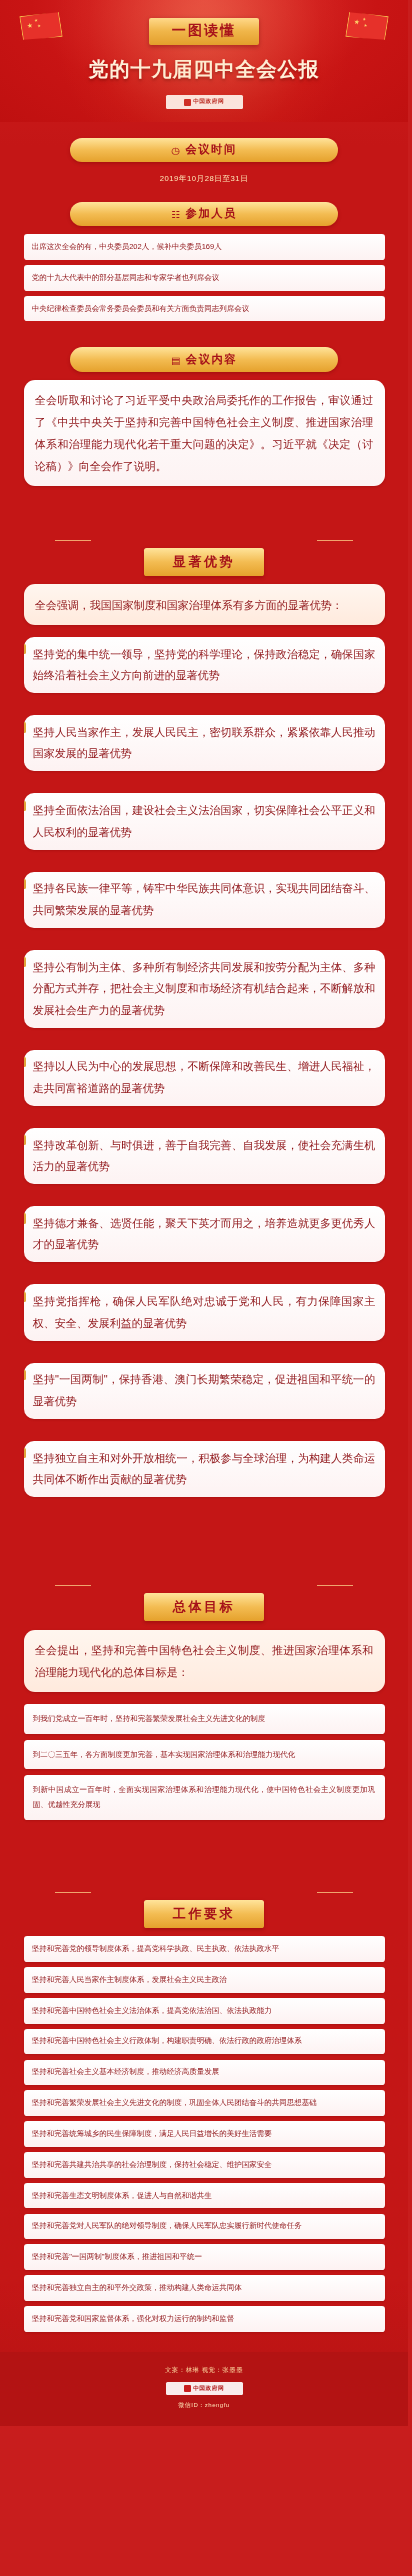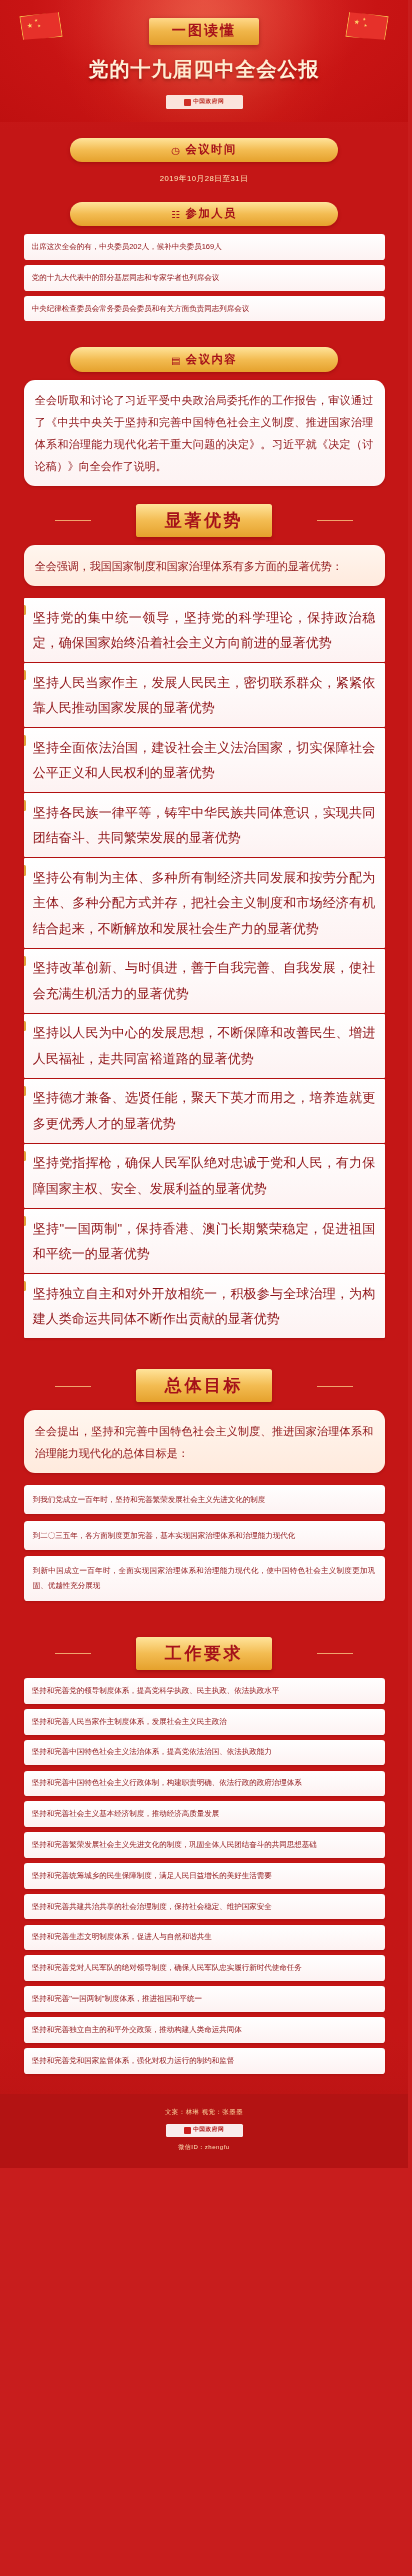--- a/index.html
+++ b/index.html
@@ -115,26 +115,27 @@
   .sec-title-wide {
     margin: 17.5px auto 8.2px;
     width: 309px;
     text-align: center;
     position: relative;
   }
   .sec-title-wide .txt {
     display: inline-block;
     background: linear-gradient(180deg, #ffe49b 0%, #f3bc52 50%, #e5a12c 100%);
     color: #a6121a;
-    font-size: 17px;
+    font-size: 13px;
     font-weight: bold;
     letter-spacing: 2.6px;
     padding: 5.2px 29px;
     border-radius: 2.6px;
     box-shadow: 0 1.5px 3.6px rgba(100,0,0,0.3);
+    margin-top: 44px;
   }
   .sec-title-wide::before,
   .sec-title-wide::after {
     content: "";
     position: absolute;
     top: 50%;
     width: 36px; height: 1px;
     background: rgba(255,214,140,0.75);
   }
   .sec-title-wide::before { left: 5.2px; }
@@ -166,25 +167,25 @@
   }
   .card.red {
     background: linear-gradient(180deg, #fff6ef 0%, #ffeadd 100%);
   }
   .card p { margin-bottom: 3.1px; }
   .card p:last-child { margin-bottom: 0; }
 
   .bullet-list { width: 361px; margin: 0 auto; }
   .bullet-item {
     background: linear-gradient(180deg, #ffffff 0%, #fdf2f2 100%);
-    border-radius: 1px;
+    border-radius: 10px;
     padding: 6.7px 9.3px 6.7px 9.3px;
-    margin-bottom: 1px;
-    color: #8e1216;
-    font-size: 13px;
+    margin-bottom: 22px;
+    color: #8e1216;
+    font-size: 11px;
     line-height: 1.95;
     text-align: justify;
     box-shadow: 0 1px 2.1px rgba(90,0,0,0.2);
     position: relative;
   }
   .bullet-item::before {
     content: "";
     position: absolute;
     left: 0; top: 7.2px;
     width: 2.1px; height: 10.3px;
@@ -316,22 +317,22 @@
   </div>
   <div class="card red">
     <p>全会强调，我国国家制度和国家治理体系有多方面的显著优势：</p>
   </div>
   <div class="bullet-list">
     <div class="bullet-item">坚持党的集中统一领导，坚持党的科学理论，保持政治稳定，确保国家始终沿着社会主义方向前进的显著优势</div>
     <div class="bullet-item">坚持人民当家作主，发展人民民主，密切联系群众，紧紧依靠人民推动国家发展的显著优势</div>
     <div class="bullet-item">坚持全面依法治国，建设社会主义法治国家，切实保障社会公平正义和人民权利的显著优势</div>
     <div class="bullet-item">坚持各民族一律平等，铸牢中华民族共同体意识，实现共同团结奋斗、共同繁荣发展的显著优势</div>
     <div class="bullet-item">坚持公有制为主体、多种所有制经济共同发展和按劳分配为主体、多种分配方式并存，把社会主义制度和市场经济有机结合起来，不断解放和发展社会生产力的显著优势</div>
+    <div class="bullet-item">坚持以人民为中心的发展思想，不断保障和改善民生、增进人民福祉，走共同富裕道路的显著优势</div>
     <div class="bullet-item">坚持改革创新、与时俱进，善于自我完善、自我发展，使社会充满生机活力的显著优势</div>
-    <div class="bullet-item">坚持以人民为中心的发展思想，不断保障和改善民生、增进人民福祉，走共同富裕道路的显著优势</div>
     <div class="bullet-item">坚持德才兼备、选贤任能，聚天下英才而用之，培养造就更多更优秀人才的显著优势</div>
     <div class="bullet-item">坚持党指挥枪，确保人民军队绝对忠诚于党和人民，有力保障国家主权、安全、发展利益的显著优势</div>
     <div class="bullet-item">坚持"一国两制"，保持香港、澳门长期繁荣稳定，促进祖国和平统一的显著优势</div>
     <div class="bullet-item">坚持独立自主和对外开放相统一，积极参与全球治理，为构建人类命运共同体不断作出贡献的显著优势</div>
   </div>
 
   <div class="spacer"></div>
 
   <div class="sec-title-wide">
     <span class="txt">总体目标</span>

